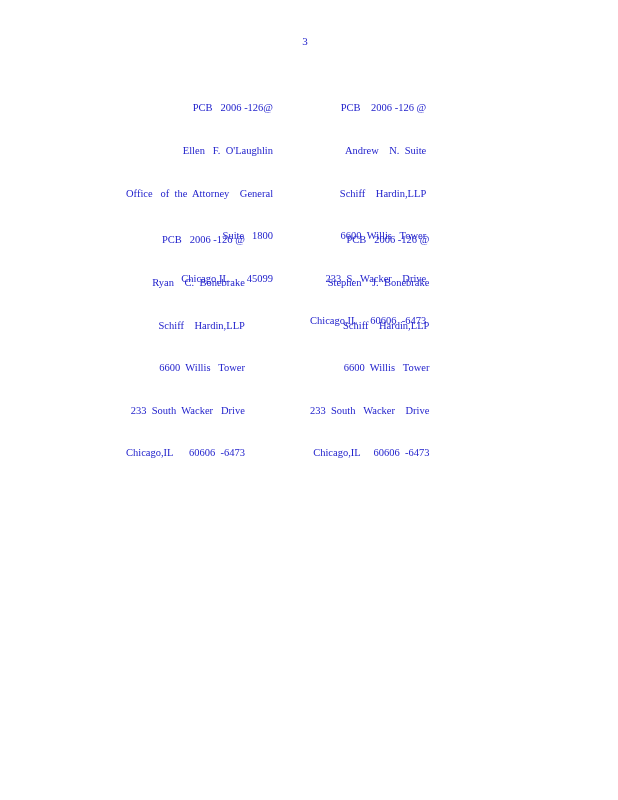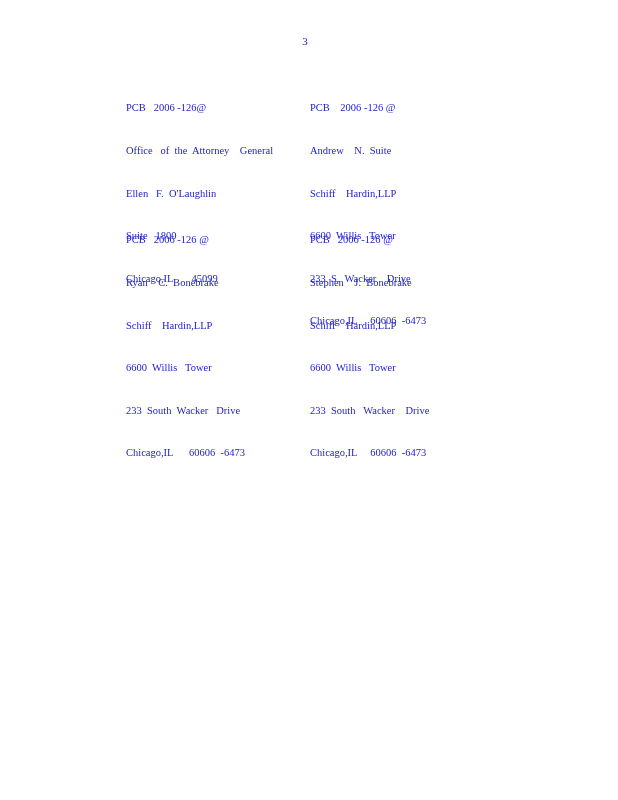--- a/index.html
+++ b/index.html
@@ -35,41 +35,42 @@
     display: inline-block;
     margin-left: -8px;
   }
   .block {
     position: absolute;
     font-size: 10.5px;
     line-height: 14.2px;
     color: #2222cc;
     white-space: pre;
     font-family: "Liberation Serif", serif;
+    text-align: right;
   }
   .block .line {
     display: block;
     white-space: pre;
   }
   .blk-tl { left: 126px; top: 73px; }
   .blk-tr { left: 310px; top: 73px; }
   .blk-bl { left: 126px; top: 205px; }
   .blk-br { left: 310px; top: 205px; }
 </style>
 </head>
 <body>
 
 <div class="page">
 
   <div class="page-number"><span class="num">3</span></div>
 
   <div class="block blk-tl">
     <span class="line">PCB   2006 -126@</span>
+    <span class="line">Ellen   F.  O'Laughlin</span>
     <span class="line">Office   of  the  Attorney    General</span>
-    <span class="line">Ellen   F.  O'Laughlin</span>
     <span class="line">Suite   1800</span>
     <span class="line">Chicago,IL       45099</span>
   </div>
 
   <div class="block blk-tr">
     <span class="line">PCB    2006 -126 @</span>
     <span class="line">Andrew    N.  Suite</span>
     <span class="line">Schiff    Hardin,LLP</span>
     <span class="line">6600  Willis   Tower</span>
     <span class="line">233  S.  Wacker    Drive</span>

